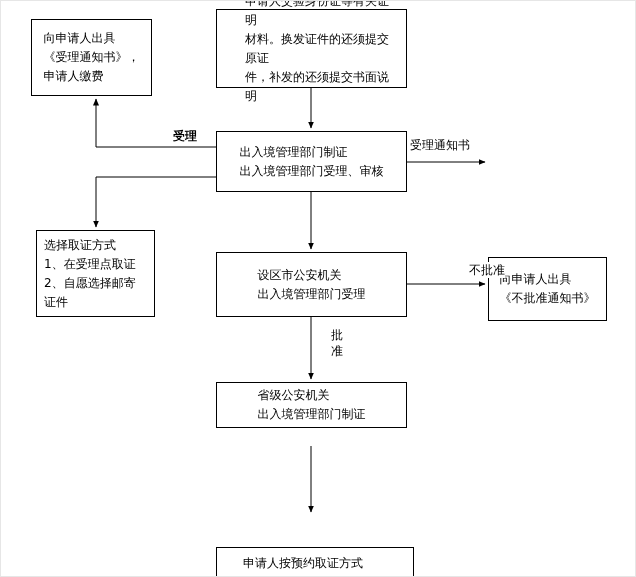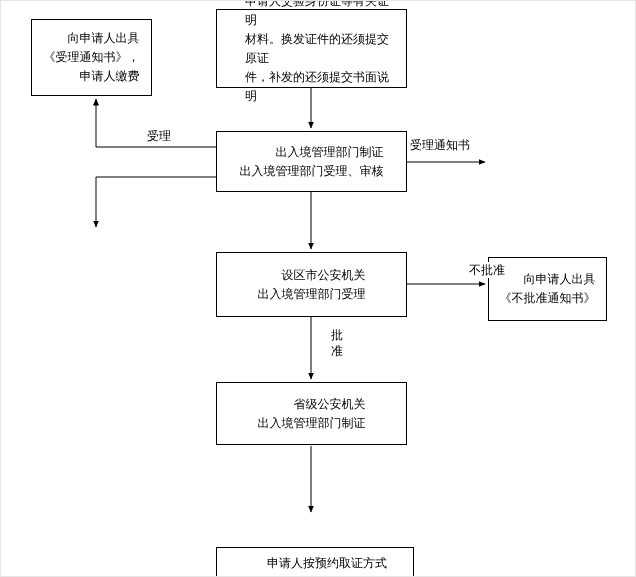--- a/index.html
+++ b/index.html
@@ -22,21 +22,21 @@
     position: absolute;
     box-sizing: border-box;
     border: 1px solid #000000;
     background: #ffffff;
     font-size: 12px;
     line-height: 19px;
     white-space: pre-line;
     display: flex;
     align-items: center;
     justify-content: center;
-    text-align: right;
+    text-align: left;
     padding: 14px 4px;
   }
   .box.align-left {
     justify-content: flex-start;
     text-align: left;
     padding: 4px 7px;
   }
   .edge-label {
     position: absolute;
     font-size: 12px;
@@ -85,34 +85,38 @@
 申请人缴费</div>
 
   <div class="box align-left" style="left:215px; top:8px; width:191px; height:79px;padding-left:28px;">申请人交验身份证等有关证明
 材料。换发证件的还须提交原证
 件，补发的还须提交书面说明</div>
 
   <div class="box" style="left:215px; top:130px; width:191px; height:61px;">出入境管理部门制证
 出入境管理部门受理、审核</div>
 
 
+  <div class="box align-left" style="left:35px; top:229px; width:119px; height:87px;">选择取证方式
+1、在受理点取证
+2、自愿选择邮寄
+证件</div>
 
   <div class="box" style="left:215px; top:251px; width:191px; height:65px;">设区市公安机关
 出入境管理部门受理</div>
 
   <div class="box" style="left:487px; top:256px; width:119px; height:64px;">向申请人出具
 《不批准通知书》</div>
 
-  <div class="box" style="left:215px; top:381px; width:191px; height:63px;">省级公安机关
+  <div class="box" style="left:215px; top:381px; width:191px; height:46px;">省级公安机关
 出入境管理部门制证</div>
 
   <div class="box" style="left:215px; top:514px; width:198px; height:52px;margin-top:32px;">申请人按预约取证方式
 凭《受理通知书》领取证件</div>
 
-  <div class="edge-label" style="left:146px; top:127px;">受理</div>
+  <div class="edge-label" style="left:172px; top:127px;font-weight:bold;">受理</div>
 
   <div class="edge-label" style="left:409px; top:136px;">受理通知书</div>
 
   <div class="edge-label" style="left:420px; top:261px;margin-left:48px;">不批准</div>
 
   <div class="edge-label" style="left:328px; top:326px; width:16px; text-align:center;">批
 准</div>
 
 </div>
 

